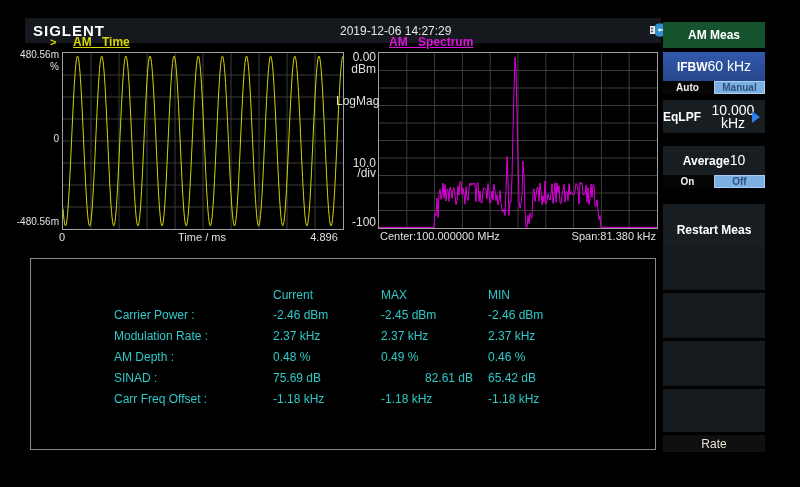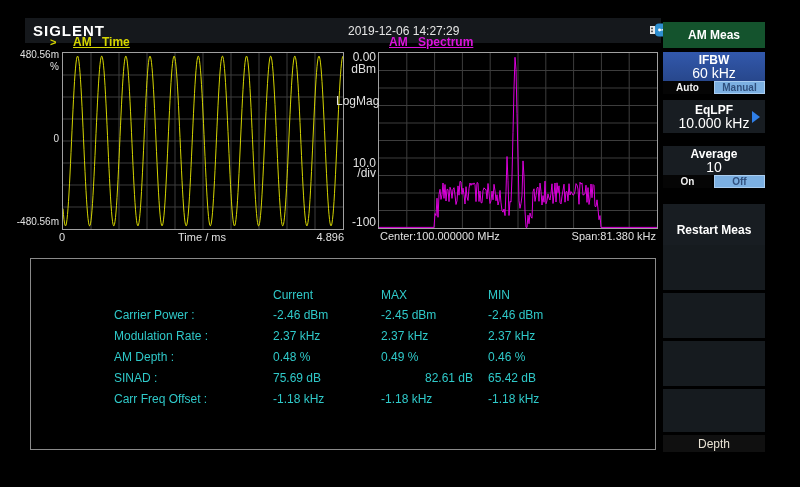--- a/index.html
+++ b/index.html
@@ -2,35 +2,35 @@
 <html><head>
 <meta charset="utf-8">
 <style>
   html,body{margin:0;padding:0;background:#000;}
   #screen{position:relative;width:800px;height:487px;background:#000;overflow:hidden;
           font-family:"Liberation Sans",sans-serif;color:#ddd;}
 
   
   .topbar{position:absolute;left:25px;top:18px;width:636px;height:25px;background:#15181c;}
   .brand{position:absolute;left:8px;top:4px;font-weight:bold;font-size:15px;color:#fff;letter-spacing:1px;}
-  .datetime{position:absolute;left:315px;top:6px;font-size:12px;color:#e6e6e6;margin-left:8px;}
+  .datetime{position:absolute;left:315px;top:6px;font-size:12px;color:#e6e6e6;}
   .usbicon{position:absolute;left:625px;top:5px;width:24px;height:14px;}
 
   
   .btn{position:absolute;left:663px;width:102px;background:#181d22;color:#fff;
        font-size:12px;font-weight:bold;display:flex;align-items:center;justify-content:center;
        text-align:center;box-sizing:border-box;}
   .btn.empty{background:#161b1f;}
   .menu-title{background:#14532d;}
   .back-arrow{position:absolute;left:664px;top:30px;width:0;height:0;
               border-top:5px solid transparent;border-bottom:5px solid transparent;
               border-right:7px solid #8f98a2;}
   .stack{flex-direction:column;justify-content:flex-start;}
   .bluebox{background:linear-gradient(#3258ac,#23407e);}
-  .bmain{flex:1;display:flex;flex-direction:column;align-items:center;justify-content:center;width:100%;}
+  .bmain{flex:1;display:flex;flex-direction:row;align-items:center;justify-content:center;width:100%;}
   .blabel{font-size:12px;font-weight:bold;line-height:14px;}
   .bvalue{font-size:14px;font-weight:normal;line-height:13px;}
   .toggle{display:flex;width:100%;height:13px;background:#000;gap:2px;}
   .tg{flex:1;display:flex;align-items:center;justify-content:center;
       font-size:10px;font-weight:bold;box-sizing:border-box;}
   .tg.dark{background:#050505;color:#f2f2f2;}
   .tg.sel{background:#7cb0e2;color:#30507e;border:1px solid #a9cdf0;}
   .rarrow{position:absolute;right:5px;top:50%;margin-top:-6px;width:0;height:0;
           border-top:6px solid transparent;border-bottom:6px solid transparent;
           border-left:8px solid #2f7fe8;}
@@ -112,21 +112,21 @@
   <div class="btn" style="top:204px;height:52px;">
     <span>Restart Meas</span>
   </div>
 
   <div class="btn empty" style="top:245px;height:45px;"></div>
   <div class="btn empty" style="top:293px;height:45px;"></div>
   <div class="btn empty" style="top:341px;height:45px;"></div>
   <div class="btn empty" style="top:389px;height:43px;"></div>
 
   <div class="btn localbtn" style="top:435px;height:17px;">
-    <span>Depth</span>
+    <span>Rate</span>
   </div>
 
   <span class="tracearrow" style="left:50px;top:36px;">&gt;</span>
   <span class="ctitle yellow" style="left:73px;top:35px;">AM Time</span>
 
   <div class="plot" style="left:62px;top:52px;width:280px;height:176px;">
     <svg id="time-svg" width="280" height="176" viewBox="0 0 280 176">
         <g stroke="#3d3d3d" stroke-width="1">
           <line x1="28.0" y1="0" x2="28.0" y2="176"></line>
           <line x1="56.0" y1="0" x2="56.0" y2="176"></line>
@@ -147,21 +147,21 @@
         </g>
         <polyline fill="none" stroke="#d6d600" stroke-width="1" points="0.0,155.6 0.5,161.7 1.0,166.6 1.5,170.1 2.0,172.2 2.5,172.9 3.0,172.2 3.5,170.0 4.0,166.5 4.5,161.6 5.0,155.5 5.5,148.3 6.0,140.0 6.5,130.8 7.0,121.0 7.5,110.5 8.0,99.7 8.5,88.7 9.0,77.7 9.5,66.8 10.0,56.3 10.5,46.4 11.0,37.1 11.5,28.7 12.0,21.3 12.5,15.1 13.0,10.0 13.5,6.3 14.0,4.0 14.5,3.1 15.0,3.6 15.5,5.6 16.0,8.9 16.5,13.6 17.0,19.6 17.5,26.7 18.0,34.8 18.5,43.8 19.0,53.6 19.5,64.0 20.0,74.8 20.5,85.8 21.0,96.8 21.5,107.7 22.0,118.3 22.5,128.3 23.0,137.7 23.5,146.2 24.0,153.7 24.5,160.1 25.0,165.3 25.5,169.2 26.0,171.8 26.5,172.9 27.0,172.5 27.5,170.8 28.0,167.6 28.5,163.1 29.0,157.3 29.5,150.4 30.0,142.4 30.5,133.4 31.0,123.8 31.5,113.5 32.0,102.7 32.5,91.7 33.0,80.7 33.5,69.8 34.0,59.2 34.5,49.1 35.0,39.6 35.5,30.9 36.0,23.3 36.5,16.7 37.0,11.3 37.5,7.2 38.0,4.5 38.5,3.2 39.0,3.3 39.5,4.9 40.0,7.9 40.5,12.2 41.0,17.8 41.5,24.6 42.0,32.5 42.5,41.3 43.0,50.9 43.5,61.1 44.0,71.8 44.5,82.7 45.0,93.8 45.5,104.7 46.0,115.4 46.5,125.6 47.0,135.2 47.5,143.9 48.0,151.7 48.5,158.5 49.0,164.0 49.5,168.3 50.0,171.2 50.5,172.7 51.0,172.8 51.5,171.4 52.0,168.6 52.5,164.5 53.0,159.0 53.5,152.4 54.0,144.7 54.5,136.0 55.0,126.5 55.5,116.3 56.0,105.7 56.5,94.8 57.0,83.7 57.5,72.8 58.0,62.1 58.5,51.8 59.0,42.1 59.5,33.2 60.0,25.3 60.5,18.4 61.0,12.7 61.5,8.2 62.0,5.1 62.5,3.4 63.0,3.2 63.5,4.3 64.0,6.9 64.5,10.9 65.0,16.1 65.5,22.6 66.0,30.2 66.5,38.8 67.0,48.2 67.5,58.2 68.0,68.8 68.5,79.7 69.0,90.7 69.5,101.7 70.0,112.5 70.5,122.8 71.0,132.6 71.5,141.6 72.0,149.7 72.5,156.7 73.0,162.6 73.5,167.3 74.0,170.5 74.5,172.4 75.0,172.9 75.5,171.9 76.0,169.5 76.5,165.8 77.0,160.7 77.5,154.4 78.0,146.9 78.5,138.5 79.0,129.2 79.5,119.2 80.0,108.7 80.5,97.8 81.0,86.8 81.5,75.8 82.0,65.0 82.5,54.6 83.0,44.7 83.5,35.6 84.0,27.4 84.5,20.2 85.0,14.1 85.5,9.3 86.0,5.8 86.5,3.7 87.0,3.1 87.5,3.9 88.0,6.1 88.5,9.6 89.0,14.6 89.5,20.7 90.0,28.0 90.5,36.3 91.0,45.5 91.5,55.4 92.0,65.8 92.5,76.7 93.0,87.7 93.5,98.7 94.0,109.5 94.5,120.0 95.0,130.0 95.5,139.2 96.0,147.6 96.5,154.9 97.0,161.1 97.5,166.1 98.0,169.8 98.5,172.1 99.0,172.9 99.5,172.3 100.0,170.3 100.5,166.9 101.0,162.2 101.5,156.2 102.0,149.1 102.5,140.9 103.0,131.8 103.5,122.0 104.0,111.6 104.5,100.8 105.0,89.8 105.5,78.8 106.0,67.9 106.5,57.4 107.0,47.4 107.5,38.0 108.0,29.5 108.5,22.0 109.0,15.7 109.5,10.5 110.0,6.6 110.5,4.2 111.0,3.1 111.5,3.5 112.0,5.3 112.5,8.5 113.0,13.1 113.5,18.9 114.0,25.9 114.5,33.9 115.0,42.9 115.5,52.6 116.0,62.9 116.5,73.7 117.0,84.6 117.5,95.7 118.0,106.6 118.5,117.2 119.0,127.3 119.5,136.7 120.0,145.3 120.5,153.0 121.0,159.5 121.5,164.9 122.0,168.9 122.5,171.6 123.0,172.8 123.5,172.6 124.0,171.0 124.5,168.0 125.0,163.6 125.5,158.0 126.0,151.1 126.5,143.2 127.0,134.4 127.5,124.8 128.0,114.5 128.5,103.8 129.0,92.9 129.5,81.8 130.0,70.9 130.5,60.3 131.0,50.1 131.5,40.5 132.0,31.8 132.5,24.0 133.0,17.3 133.5,11.8 134.0,7.6 134.5,4.7 135.0,3.3 135.5,3.3 136.0,4.7 136.5,7.5 137.0,11.7 137.5,17.2 138.0,23.8 138.5,31.6 139.0,40.3 139.5,49.8 140.0,60.0 140.5,70.7 141.0,81.6 141.5,92.6 142.0,103.6 142.5,114.3 143.0,124.6 143.5,134.2 144.0,143.1 144.5,151.0 145.0,157.8 145.5,163.5 146.0,167.9 146.5,171.0 147.0,172.6 147.5,172.8 148.0,171.6 148.5,169.0 149.0,165.0 149.5,159.7 150.0,153.1 150.5,145.5 151.0,136.9 151.5,127.5 152.0,117.4 152.5,106.8 153.0,95.9 153.5,84.9 154.0,73.9 154.5,63.2 155.0,52.8 155.5,43.1 156.0,34.1 156.5,26.1 157.0,19.0 157.5,13.2 158.0,8.6 158.5,5.4 159.0,3.5 159.5,3.1 160.0,4.1 160.5,6.6 161.0,10.4 161.5,15.5 162.0,21.9 162.5,29.4 163.0,37.8 163.5,47.1 164.0,57.2 164.5,67.7 165.0,78.6 165.5,89.6 166.0,100.6 166.5,111.4 167.0,121.8 167.5,131.6 168.0,140.7 168.5,148.9 169.0,156.1 169.5,162.1 170.0,166.8 170.5,170.3 171.0,172.3 171.5,172.9 172.0,172.1 172.5,169.8 173.0,166.2 173.5,161.3 174.0,155.1 174.5,147.7 175.0,139.4 175.5,130.2 176.0,120.3 176.5,109.8 177.0,99.0 177.5,87.9 178.0,76.9 178.5,66.1 179.0,55.6 179.5,45.7 180.0,36.5 180.5,28.2 181.0,20.9 181.5,14.7 182.0,9.7 182.5,6.1 183.0,3.9 183.5,3.1 184.0,3.7 184.5,5.8 185.0,9.2 185.5,14.0 186.0,20.0 186.5,27.2 187.0,35.4 187.5,44.5 188.0,54.3 188.5,64.7 189.0,75.5 189.5,86.5 190.0,97.6 190.5,108.4 191.0,119.0 191.5,129.0 192.0,138.3 192.5,146.7 193.0,154.2 193.5,160.5 194.0,165.7 194.5,169.5 195.0,171.9 195.5,172.9 196.0,172.5 196.5,170.6 197.0,167.3 197.5,162.7 198.0,156.9 198.5,149.9 199.0,141.8 199.5,132.8 200.0,123.1 200.5,112.7 201.0,102.0 201.5,91.0 202.0,79.9 202.5,69.0 203.0,58.5 203.5,48.4 204.0,39.0 204.5,30.4 205.0,22.8 205.5,16.3 206.0,11.0 206.5,7.0 207.0,4.4 207.5,3.2 208.0,3.4 208.5,5.1 209.0,8.1 209.5,12.5 210.0,18.2 210.5,25.1 211.0,33.0 211.5,41.9 212.0,51.6 212.5,61.8 213.0,72.5 213.5,83.5 214.0,94.5 214.5,105.5 215.0,116.1 215.5,126.3 216.0,135.8 216.5,144.5 217.0,152.2 217.5,158.9 218.0,164.4 218.5,168.5 219.0,171.4 219.5,172.8 220.0,172.7 220.5,171.3 221.0,168.4 221.5,164.1 222.0,158.6 222.5,151.9 223.0,144.1 223.5,135.4 224.0,125.8 224.5,115.6 225.0,105.0 225.5,94.0 226.0,83.0 226.5,72.0 227.0,61.3 227.5,51.1 228.0,41.5 228.5,32.7 229.0,24.8 229.5,17.9 230.0,12.3 230.5,8.0 231.0,4.9 231.5,3.4 232.0,3.2 232.5,4.5 233.0,7.1 233.5,11.2 234.0,16.5 234.5,23.1 235.0,30.8 235.5,39.4 236.0,48.8 236.5,58.9 237.0,69.5 237.5,80.5 238.0,91.5 238.5,102.5 239.0,113.2 239.5,123.5 240.0,133.2 240.5,142.2 241.0,150.2 241.5,157.2 242.0,163.0 242.5,167.5 243.0,170.7 243.5,172.5 244.0,172.9 244.5,171.8 245.0,169.3 245.5,165.4 246.0,160.3 246.5,153.9 247.0,146.4 247.5,137.9 248.0,128.5 248.5,118.5 249.0,107.9 249.5,97.1 250.0,86.0 250.5,75.0 251.0,64.2 251.5,53.9 252.0,44.1 252.5,35.0 253.0,26.8 253.5,19.7 254.0,13.7 254.5,9.0 255.0,5.6 255.5,3.7 256.0,3.1 256.5,4.0 257.0,6.3 257.5,9.9 258.0,14.9 258.5,21.2 259.0,28.5 259.5,36.9 260.0,46.1 260.5,56.1 261.0,66.6 261.5,77.4 262.0,88.4 262.5,99.5 263.0,110.3 263.5,120.7 264.0,130.6 264.5,139.8 265.0,148.1 265.5,155.4 266.0,161.5 266.5,166.4 267.0,170.0 267.5,172.2 268.0,172.9 268.5,172.2 269.0,170.1 269.5,166.6 270.0,161.8 270.5,155.8 271.0,148.5 271.5,140.3 272.0,131.2 272.5,121.3 273.0,110.9 273.5,100.1 274.0,89.1 274.5,78.0 275.0,67.2 275.5,56.7 276.0,46.7 276.5,37.4 277.0,29.0 277.5,21.6 278.0,15.3 278.5,10.2 279.0,6.4 279.5,4.1 280.0,3.1"></polyline>
       </svg>
   </div>
   <span class="ylab" style="left:10px;top:49px;">480.56m</span>
   <span class="ylab" style="left:10px;top:61px;">%</span>
   <span class="ylab" style="left:10px;top:133px;">0</span>
   <span class="ylab" style="left:10px;top:216px;">-480.56m</span>
   <span class="xlab" style="left:59px;top:231px;">0</span>
   <span class="xlab" style="left:152px;top:231px;width:100px;text-align:center;">Time / ms</span>
-  <span class="xlab" style="left:304px;top:231px;width:40px;text-align:right;">4.896</span>
+  <span class="xlab" style="left:304px;top:231px;width:40px;text-align:center;">4.896</span>
 
   <span class="ctitle magenta" style="left:389px;top:35px;">AM Spectrum</span>
 
   <div class="plot" style="left:378px;top:52px;width:278px;height:175px;">
     <svg id="spec-svg" width="278" height="175" viewBox="0 0 278 175">
         <g stroke="#3d3d3d" stroke-width="1">
           <line x1="27.8" y1="0" x2="27.8" y2="175"></line>
           <line x1="55.6" y1="0" x2="55.6" y2="175"></line>
           <line x1="83.4" y1="0" x2="83.4" y2="175"></line>
           <line x1="111.2" y1="0" x2="111.2" y2="175"></line>

